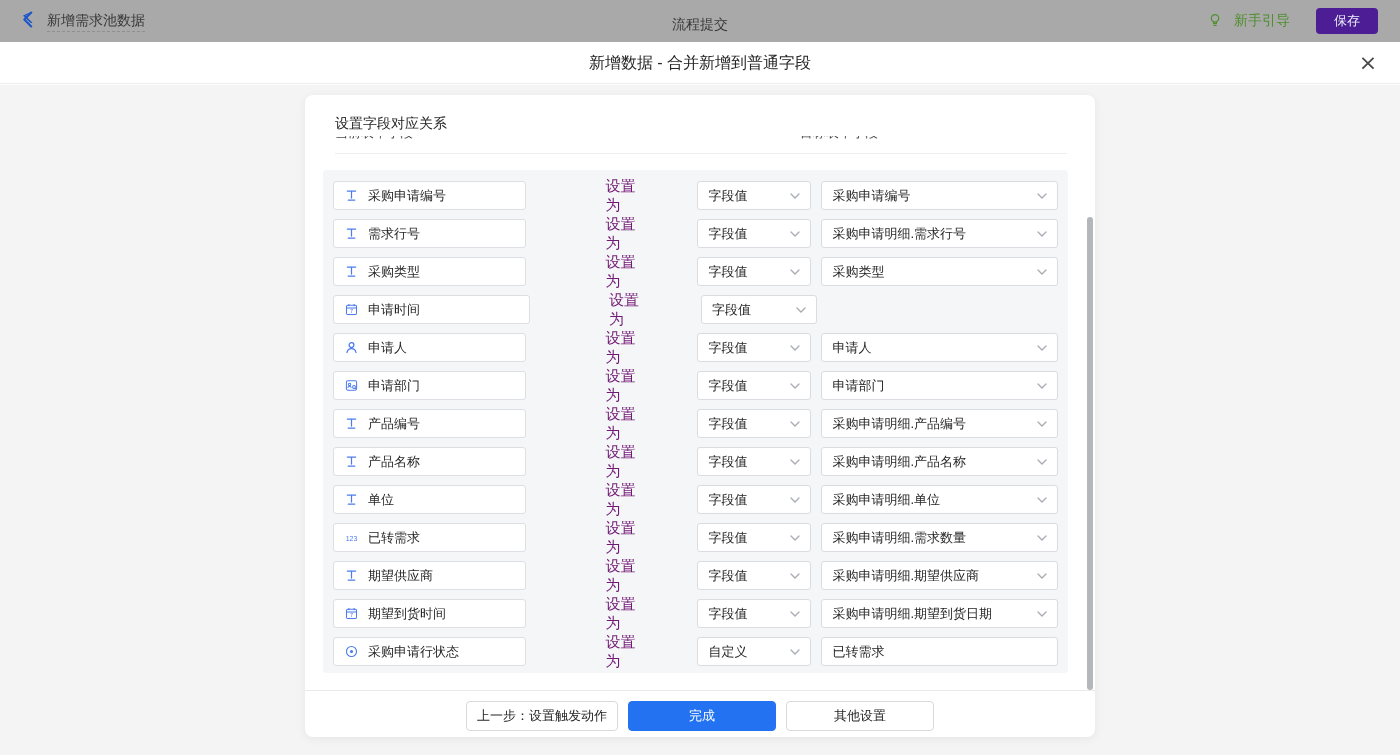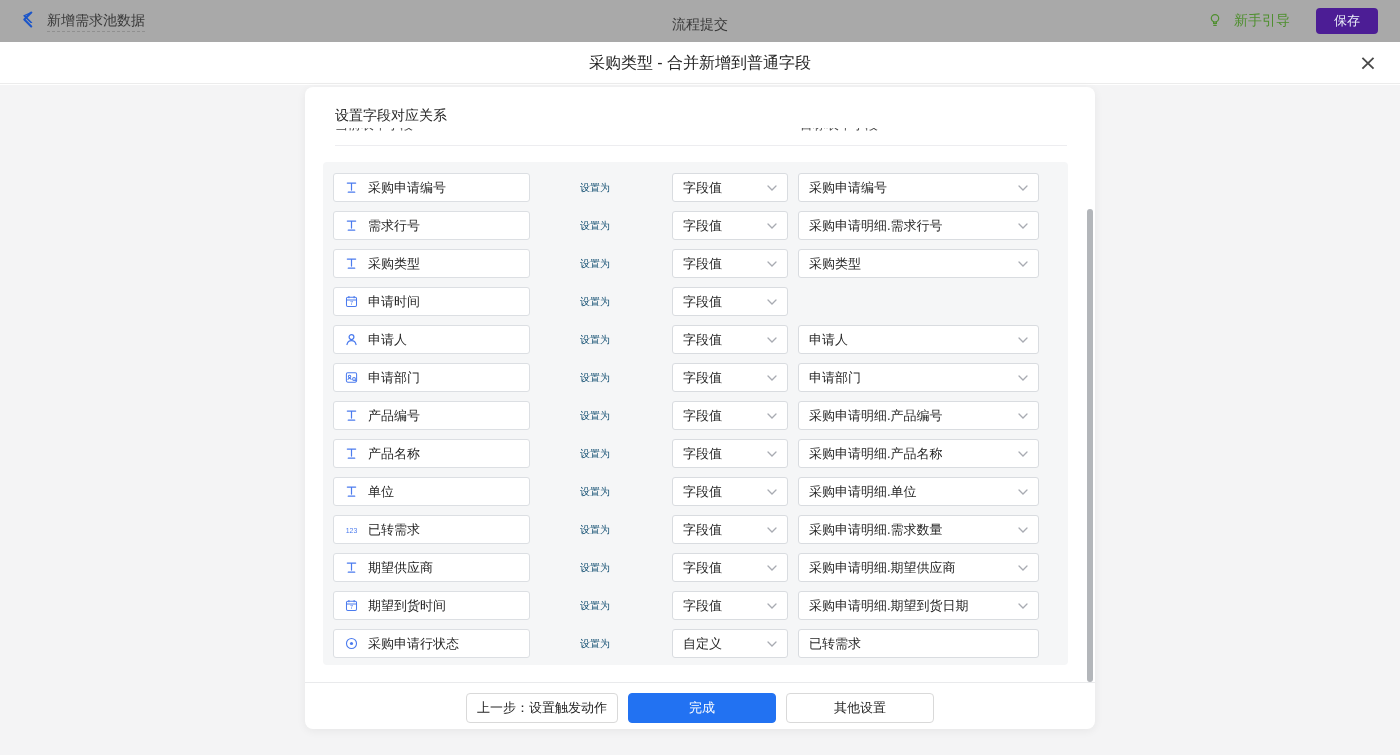--- a/index.html
+++ b/index.html
@@ -16,37 +16,37 @@
   .guide { display:flex; align-items:center; gap:12px; font-size:14px; color:#4f8f2f; cursor:pointer; }
   .save-btn { width:62px; height:26px; background:#4c1d95; color:#e9eef8; font-size:13px; border:none; border-radius:4px; cursor:pointer; }
 
   
   .modal-header { position:absolute; left:0; top:42px; width:1400px; height:42px; background:#fff; border-bottom:1px solid #ececec; }
   .modal-title { position:absolute; left:0; right:0; top:0; height:42px; display:flex; align-items:center; justify-content:center; font-size:16px; color:#262626; }
   .close-x { position:absolute; right:20px; top:9px; width:24px; height:24px; font-size:22px; line-height:24px; text-align:center; color:#4a4a4a; cursor:pointer; font-family:"DejaVu Sans",sans-serif; }
 
   
   .modal-body { position:absolute; left:0; top:85px; width:1400px; height:670px; background:#f4f4f5; }
-  .card { position:absolute; left:305px; top:2px; width:790px; height:642px; background:#fff; border-radius:8px; box-shadow:0 2px 10px rgba(0,0,0,0.06); }
+  .card { position:absolute; left:305px; top:10px; width:790px; height:642px; background:#fff; border-radius:8px; box-shadow:0 2px 10px rgba(0,0,0,0.06); }
   .card-title { position:absolute; left:30px; top:20px; font-size:14px; color:#262626; }
 
   
   .clip-row { position:absolute; left:0; right:0; top:41px; height:9px; overflow:hidden; }
   .clip-row span { position:absolute; top:-12px; font-size:13px; line-height:17px; color:#4a4a4a; white-space:nowrap; }
   .clip-left  { left:30px; }
   .clip-right { left:495px; }
   .head-divider { position:absolute; left:30px; right:28px; top:58px; height:1px; background:#ededf0; }
 
   
   .map-area { position:absolute; left:18px; top:75px; width:745px; height:503px; background:#f5f6f7; border-radius:4px; padding:11px 10px 7px 10px; }
   .map-row { display:flex; align-items:center; height:29px; margin-bottom:9px; }
   .field-box { width:197px; height:29px; background:#fff; border:1px solid #dcdfe3; border-radius:3px; display:flex; align-items:center; gap:9px; padding:0 10px; cursor:pointer; }
   .field-box .f-icon { display:flex; align-items:center; width:15px; justify-content:center; }
   .field-label { font-size:13px; color:#262626; white-space:nowrap; }
-  .set-as { margin-left:50px; width:42px; font-size:10px; color:#0c4a6e; flex:none; }
+  .set-as { margin-left:79px; width:42px; font-size:15px; color:#701a75; flex:none; }
   .dd { height:29px; background:#fff; border:1px solid #d9dce0; border-radius:3px; display:flex; align-items:center; justify-content:space-between; padding:0 10px; font-size:13px; color:#262626; cursor:pointer;text-align:center; }
   .dd-mode { margin-left:50px; width:116px; }
   .dd-target { margin-left:10px; width:241px; }
   .dd .chev { display:flex; align-items:center; }
 
   
   .card-footer-divider { position:absolute; left:0; right:0; top:595px; height:1px; background:#e9eaec; }
   .card-footer { position:absolute; left:0; right:0; top:606px; height:30px; display:flex; justify-content:center; gap:10px; }
   .btn { height:30px; font-size:13px; border-radius:4px; cursor:pointer; border:1px solid #d9d9d9; background:#fff; color:#262626; }
   .btn-prev { width:152px; }
@@ -83,21 +83,21 @@
               <path d="M5.8 12.4h2.4"></path>
             </svg>
         </span>
         <span>新手引导</span>
       </span>
       <button class="save-btn">保存</button>
     </div>
   </div>
 
   <div class="modal-header">
-    <div class="modal-title">采购类型 - 合并新增到普通字段</div>
+    <div class="modal-title">新增数据 - 合并新增到普通字段</div>
     <div class="close-x">×</div>
   </div>
 
   <div class="modal-body">
     <div class="card">
       <div class="card-title">设置字段对应关系</div>
 
       <div class="clip-row">
         <span class="clip-left">当前表单字段</span>
         <span class="clip-right">目标表单字段</span>

